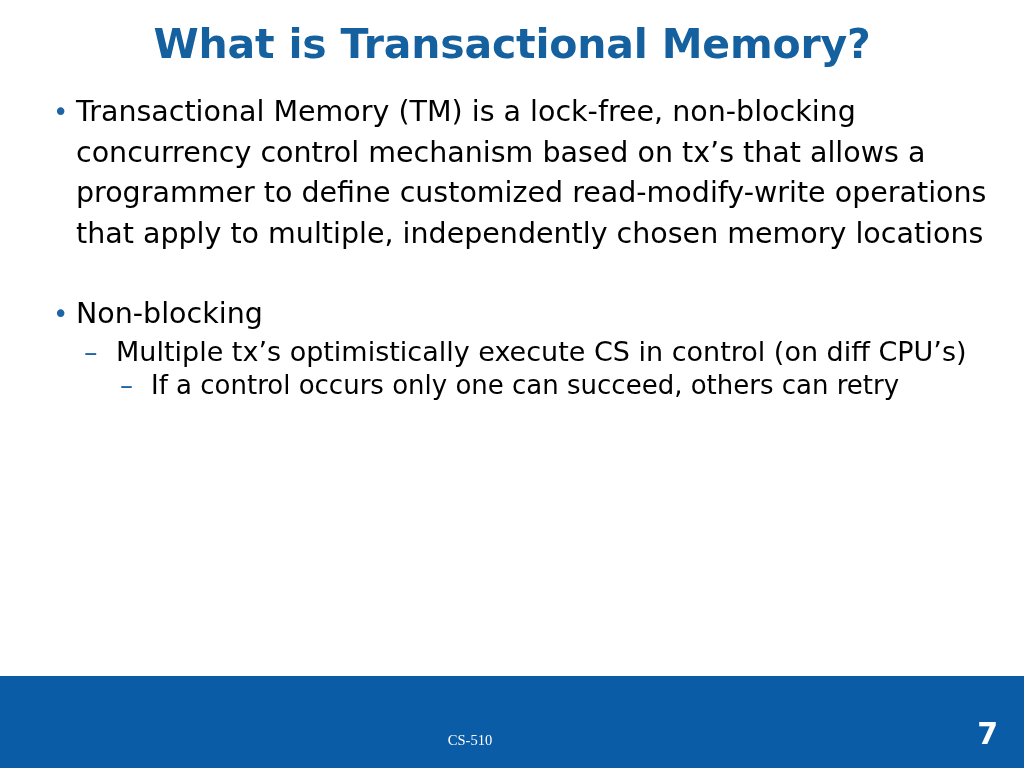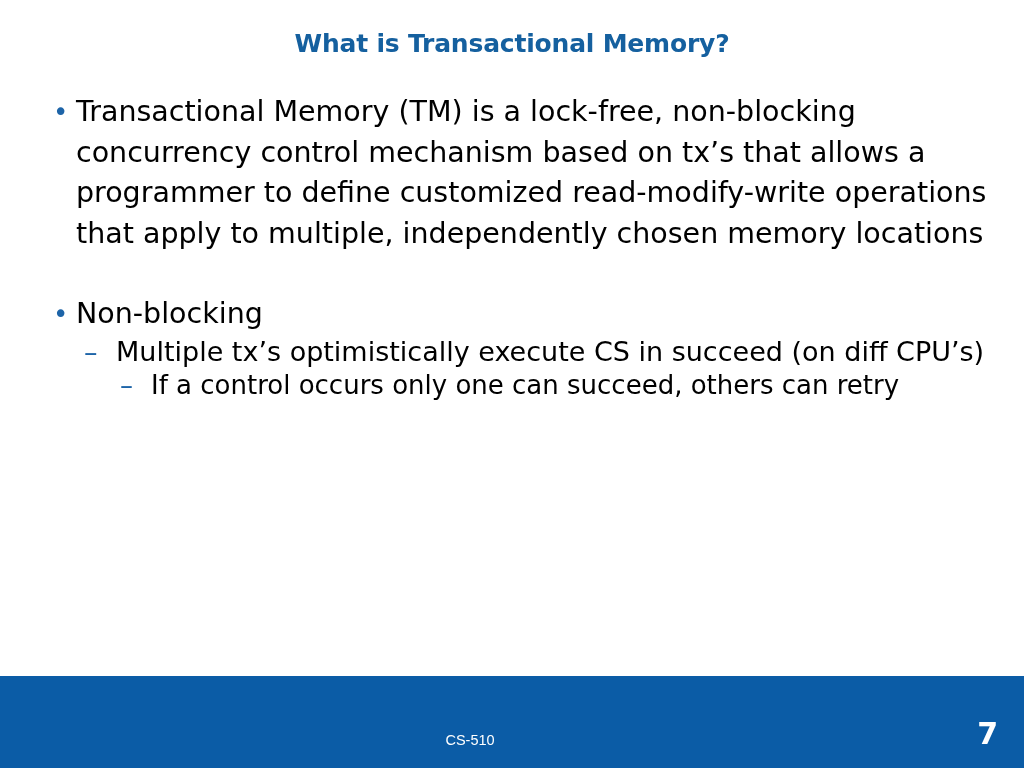--- a/index.html
+++ b/index.html
@@ -27,21 +27,21 @@
   
   .slide-title {
     position: absolute;
     left: 0;
     top: 20px;
     width: 1024px;
     text-align: center;
     color: #15609f;
     font-family: "DejaVu Sans", sans-serif;
     font-weight: bold;
-    font-size: 25px;
+    font-size: 41px;
     letter-spacing: -0.2px;
     line-height: 48px;
     white-space: nowrap;
   }
 
   
   .body-area {
     position: absolute;
     left: 44px;
     top: 92px;
@@ -124,21 +124,21 @@
   }
   .footer-course {
     position: absolute;
     left: 0;
     top: 731px;
     width: 940px;
     text-align: center;
     color: #ffffff;
     font-size: 14.5px;
     line-height: 18px;
-    font-family: Liberation Sans, sans-serif;
+    font-family: Liberation Serif, serif;
   }
   .footer-pagenum {
     position: absolute;
     right: 26px;
     top: 716px;
     color: #ffffff;
     font-size: 30px;
     font-weight: bold;
     line-height: 36px;
     font-family: "DejaVu Sans", sans-serif;
@@ -160,21 +160,21 @@
 
     <div class="gap-block"></div>
 
     <div class="bullet-l1">
       <span class="marker">•</span>
       <span class="txt">Non-blocking</span>
     </div>
 
     <div class="bullet-l2">
       <span class="marker">–</span>
-      <span class="txt">Multiple tx’s optimistically execute CS in succeed (on diff CPU’s)</span>
+      <span class="txt">Multiple tx’s optimistically execute CS in control (on diff CPU’s)</span>
     </div>
 
     <div class="bullet-l3">
       <span class="marker">–</span>
       <span class="txt">If a control occurs only one can succeed, others can retry</span>
     </div>
 
   </div>
 
   <div class="footer-bar"></div>

